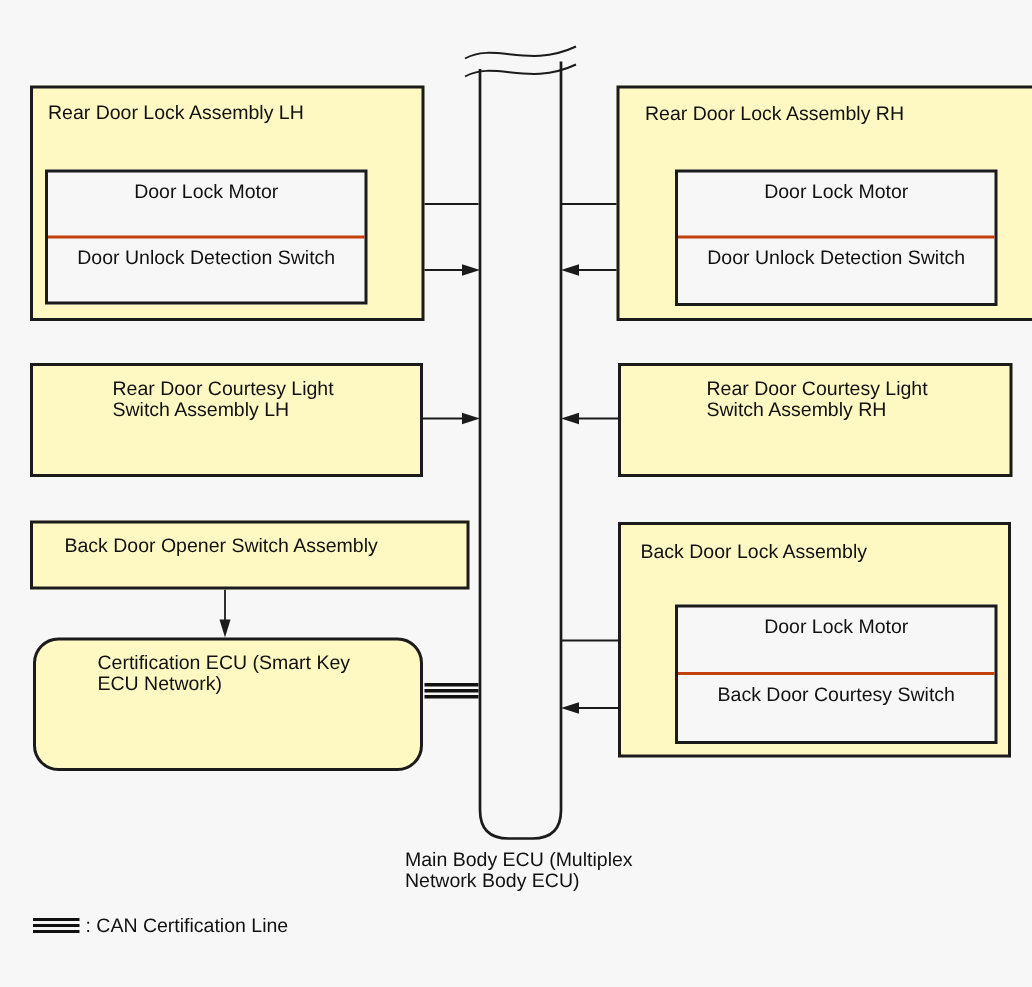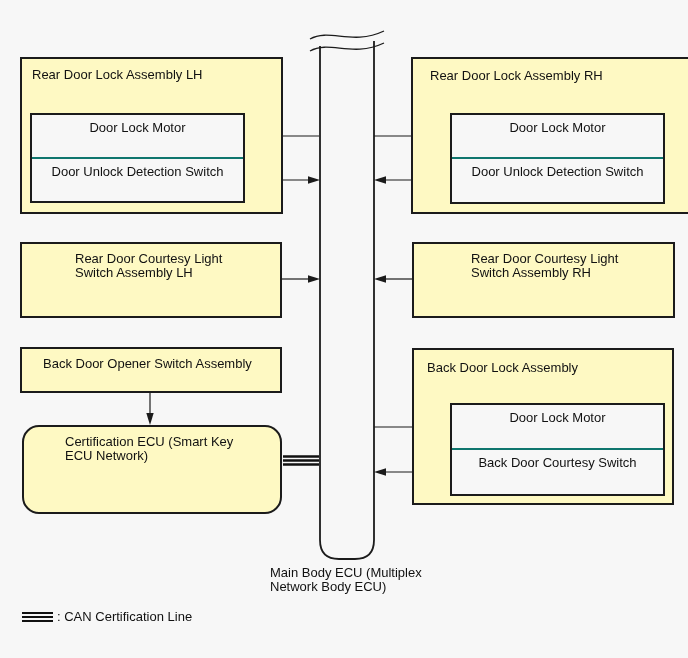--- a/index.html
+++ b/index.html
@@ -36,21 +36,21 @@
     border: 2px solid #1b1b1b;
     box-sizing: border-box;
     background: #f7f7f7;
   }
   .cell {
     box-sizing: border-box;
     text-align: center;
     padding-top: 6px;
     overflow: hidden;
   }
-  .cell.divided { border-bottom: 2px solid #0f766e; }
+  .cell.divided { border-bottom: 2px solid #c2410c; }
   .rounded { border-radius: 17px; }
   .textblock { position: absolute; white-space: nowrap; }
   .can-icon {
     position: absolute;
     width: 31px;
   }
   .can-icon .bar {
     height: 2.4px;
     background: #111;
     margin-bottom: 1.6px;
@@ -146,21 +146,21 @@
     </div>
   </div>
 
   <div class="box" style="left:412px; top:242px; width:263px; height:76px;">
     <div class="textblock" style="left:57px; top:8px;">
       <div>Rear Door Courtesy Light</div>
       <div>Switch Assembly RH</div>
     </div>
   </div>
 
-  <div class="box" style="left:20px; top:347px; width:262px; height:46px;">
+  <div class="box" style="left:20px; top:347px; width:293px; height:46px;">
     <div class="title" style="left:21px; top:8px;">Back Door Opener Switch Assembly</div>
   </div>
 
   <div class="box rounded" style="left:22px; top:425px; width:260px; height:89px;">
     <div class="textblock" style="left:41px; top:8px;">
       <div>Certification ECU (Smart Key</div>
       <div>ECU Network)</div>
     </div>
   </div>
 

